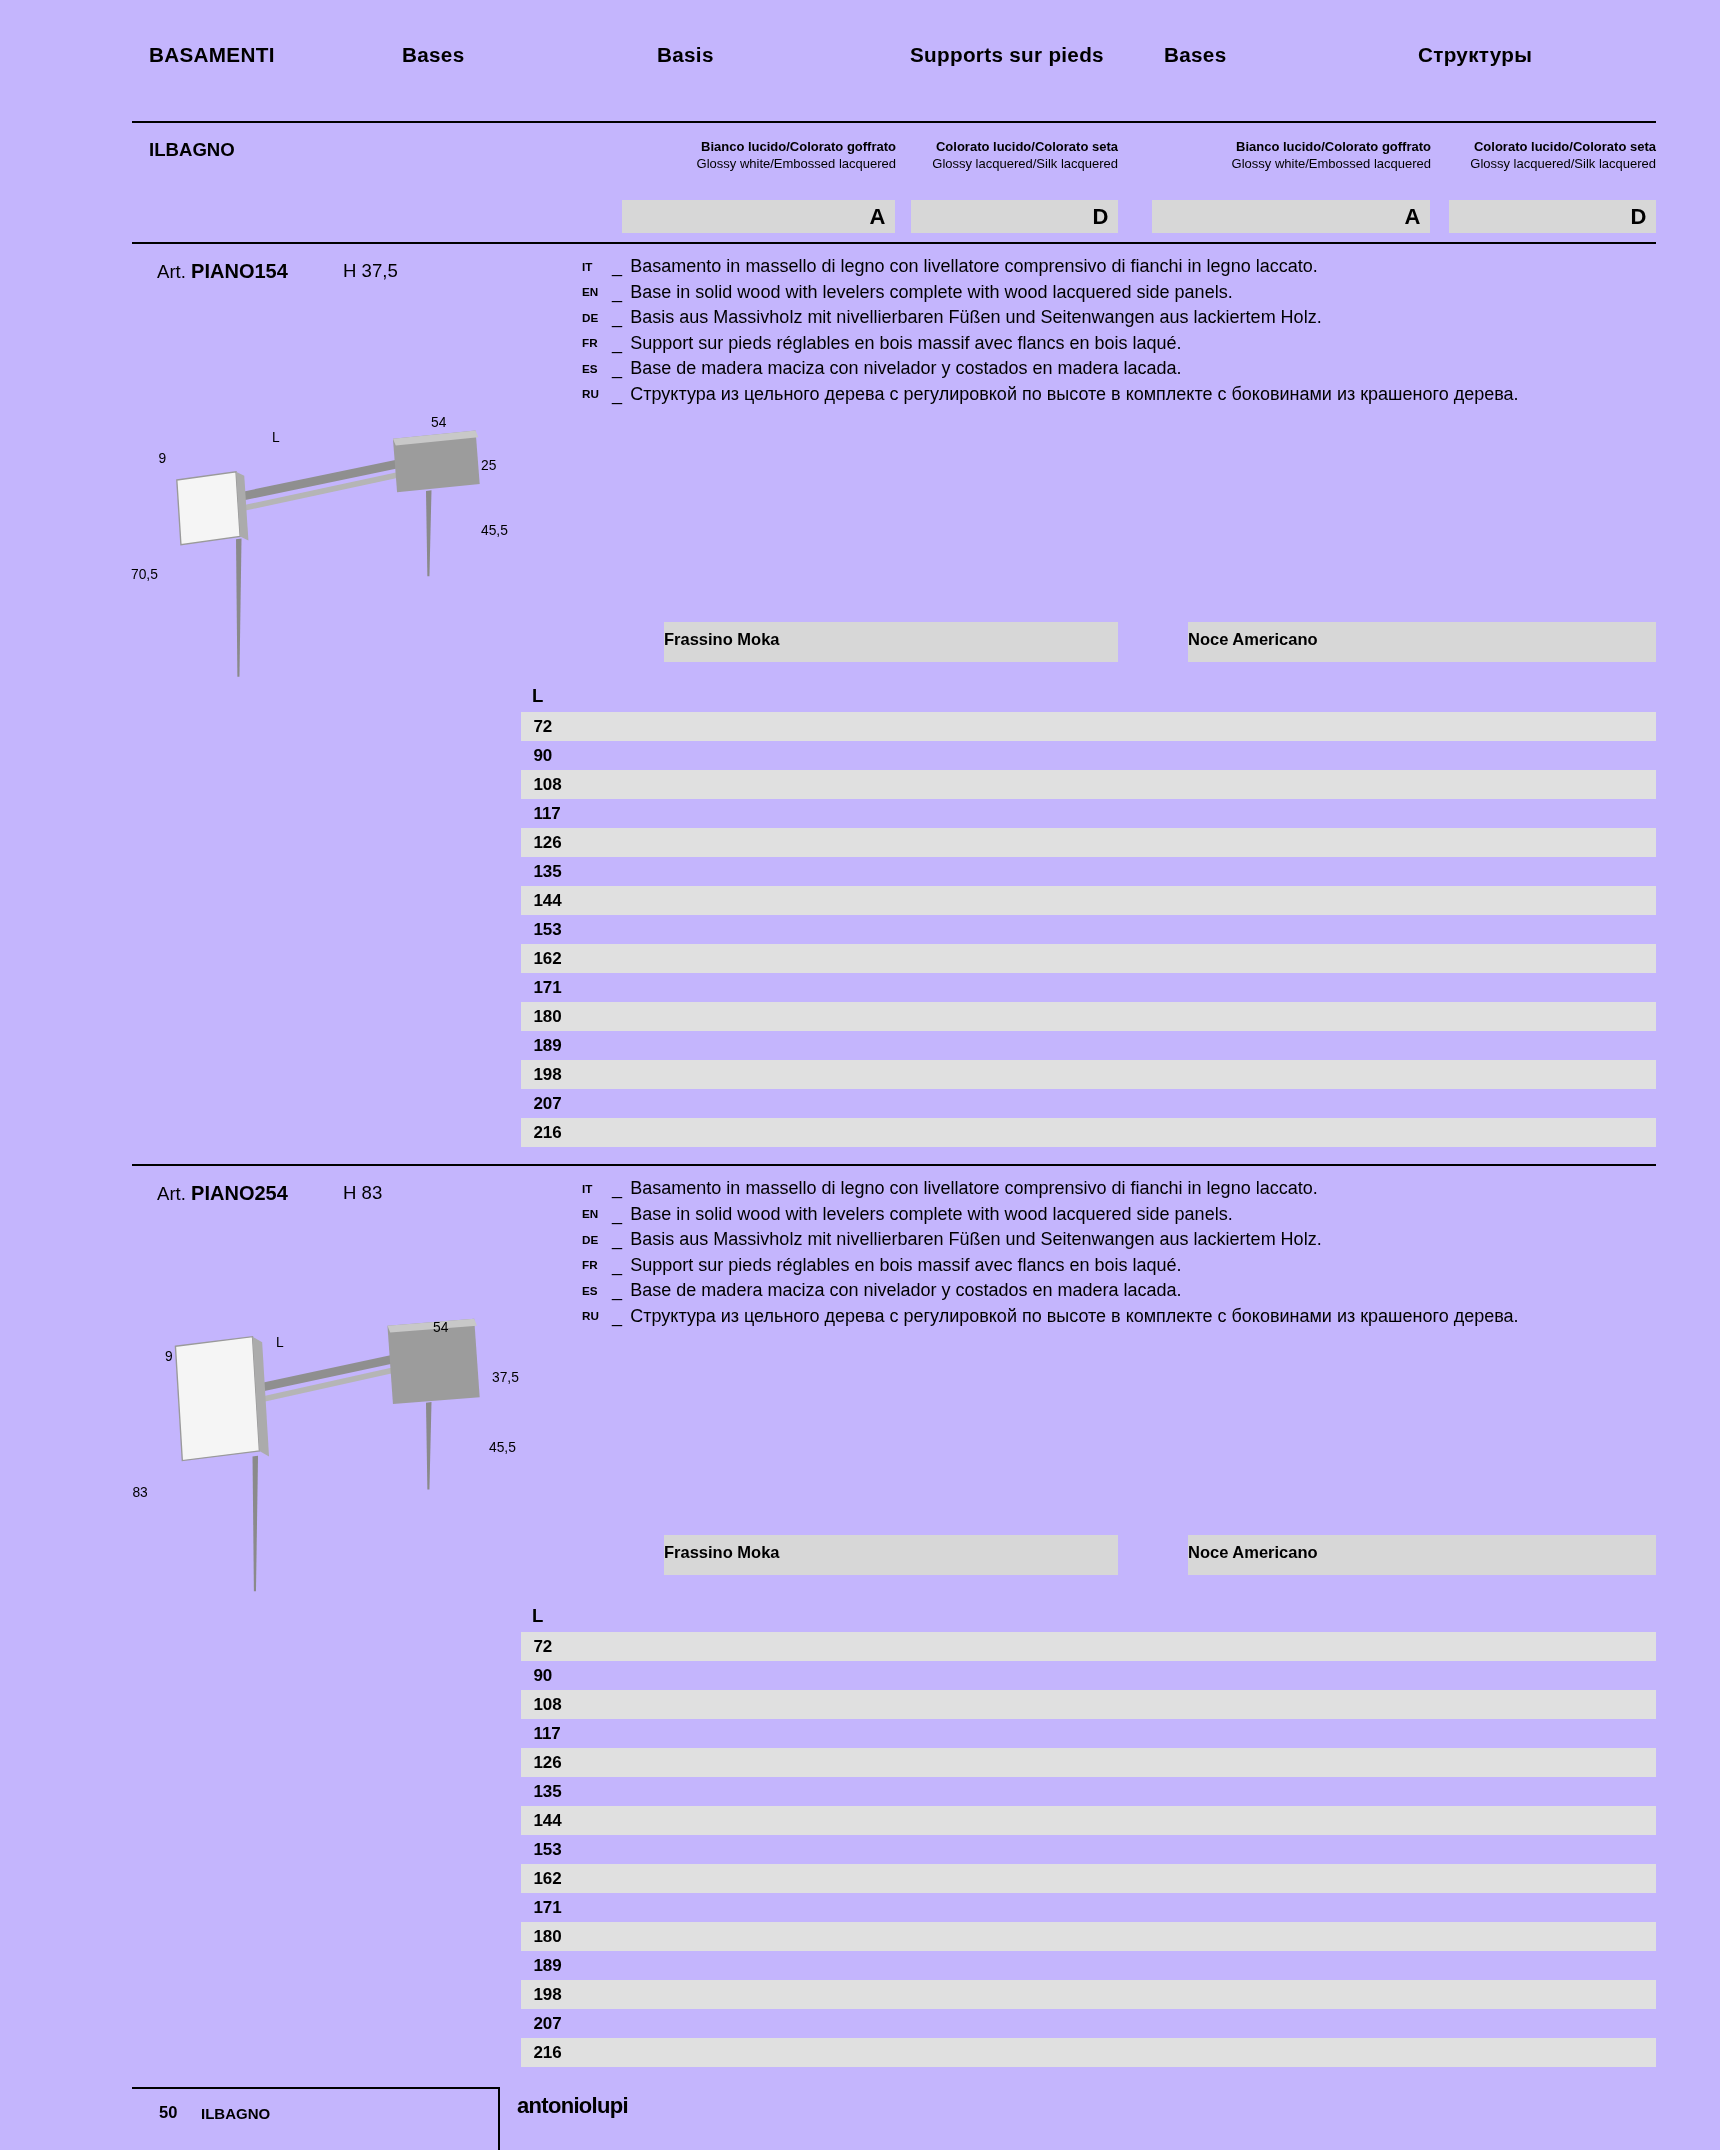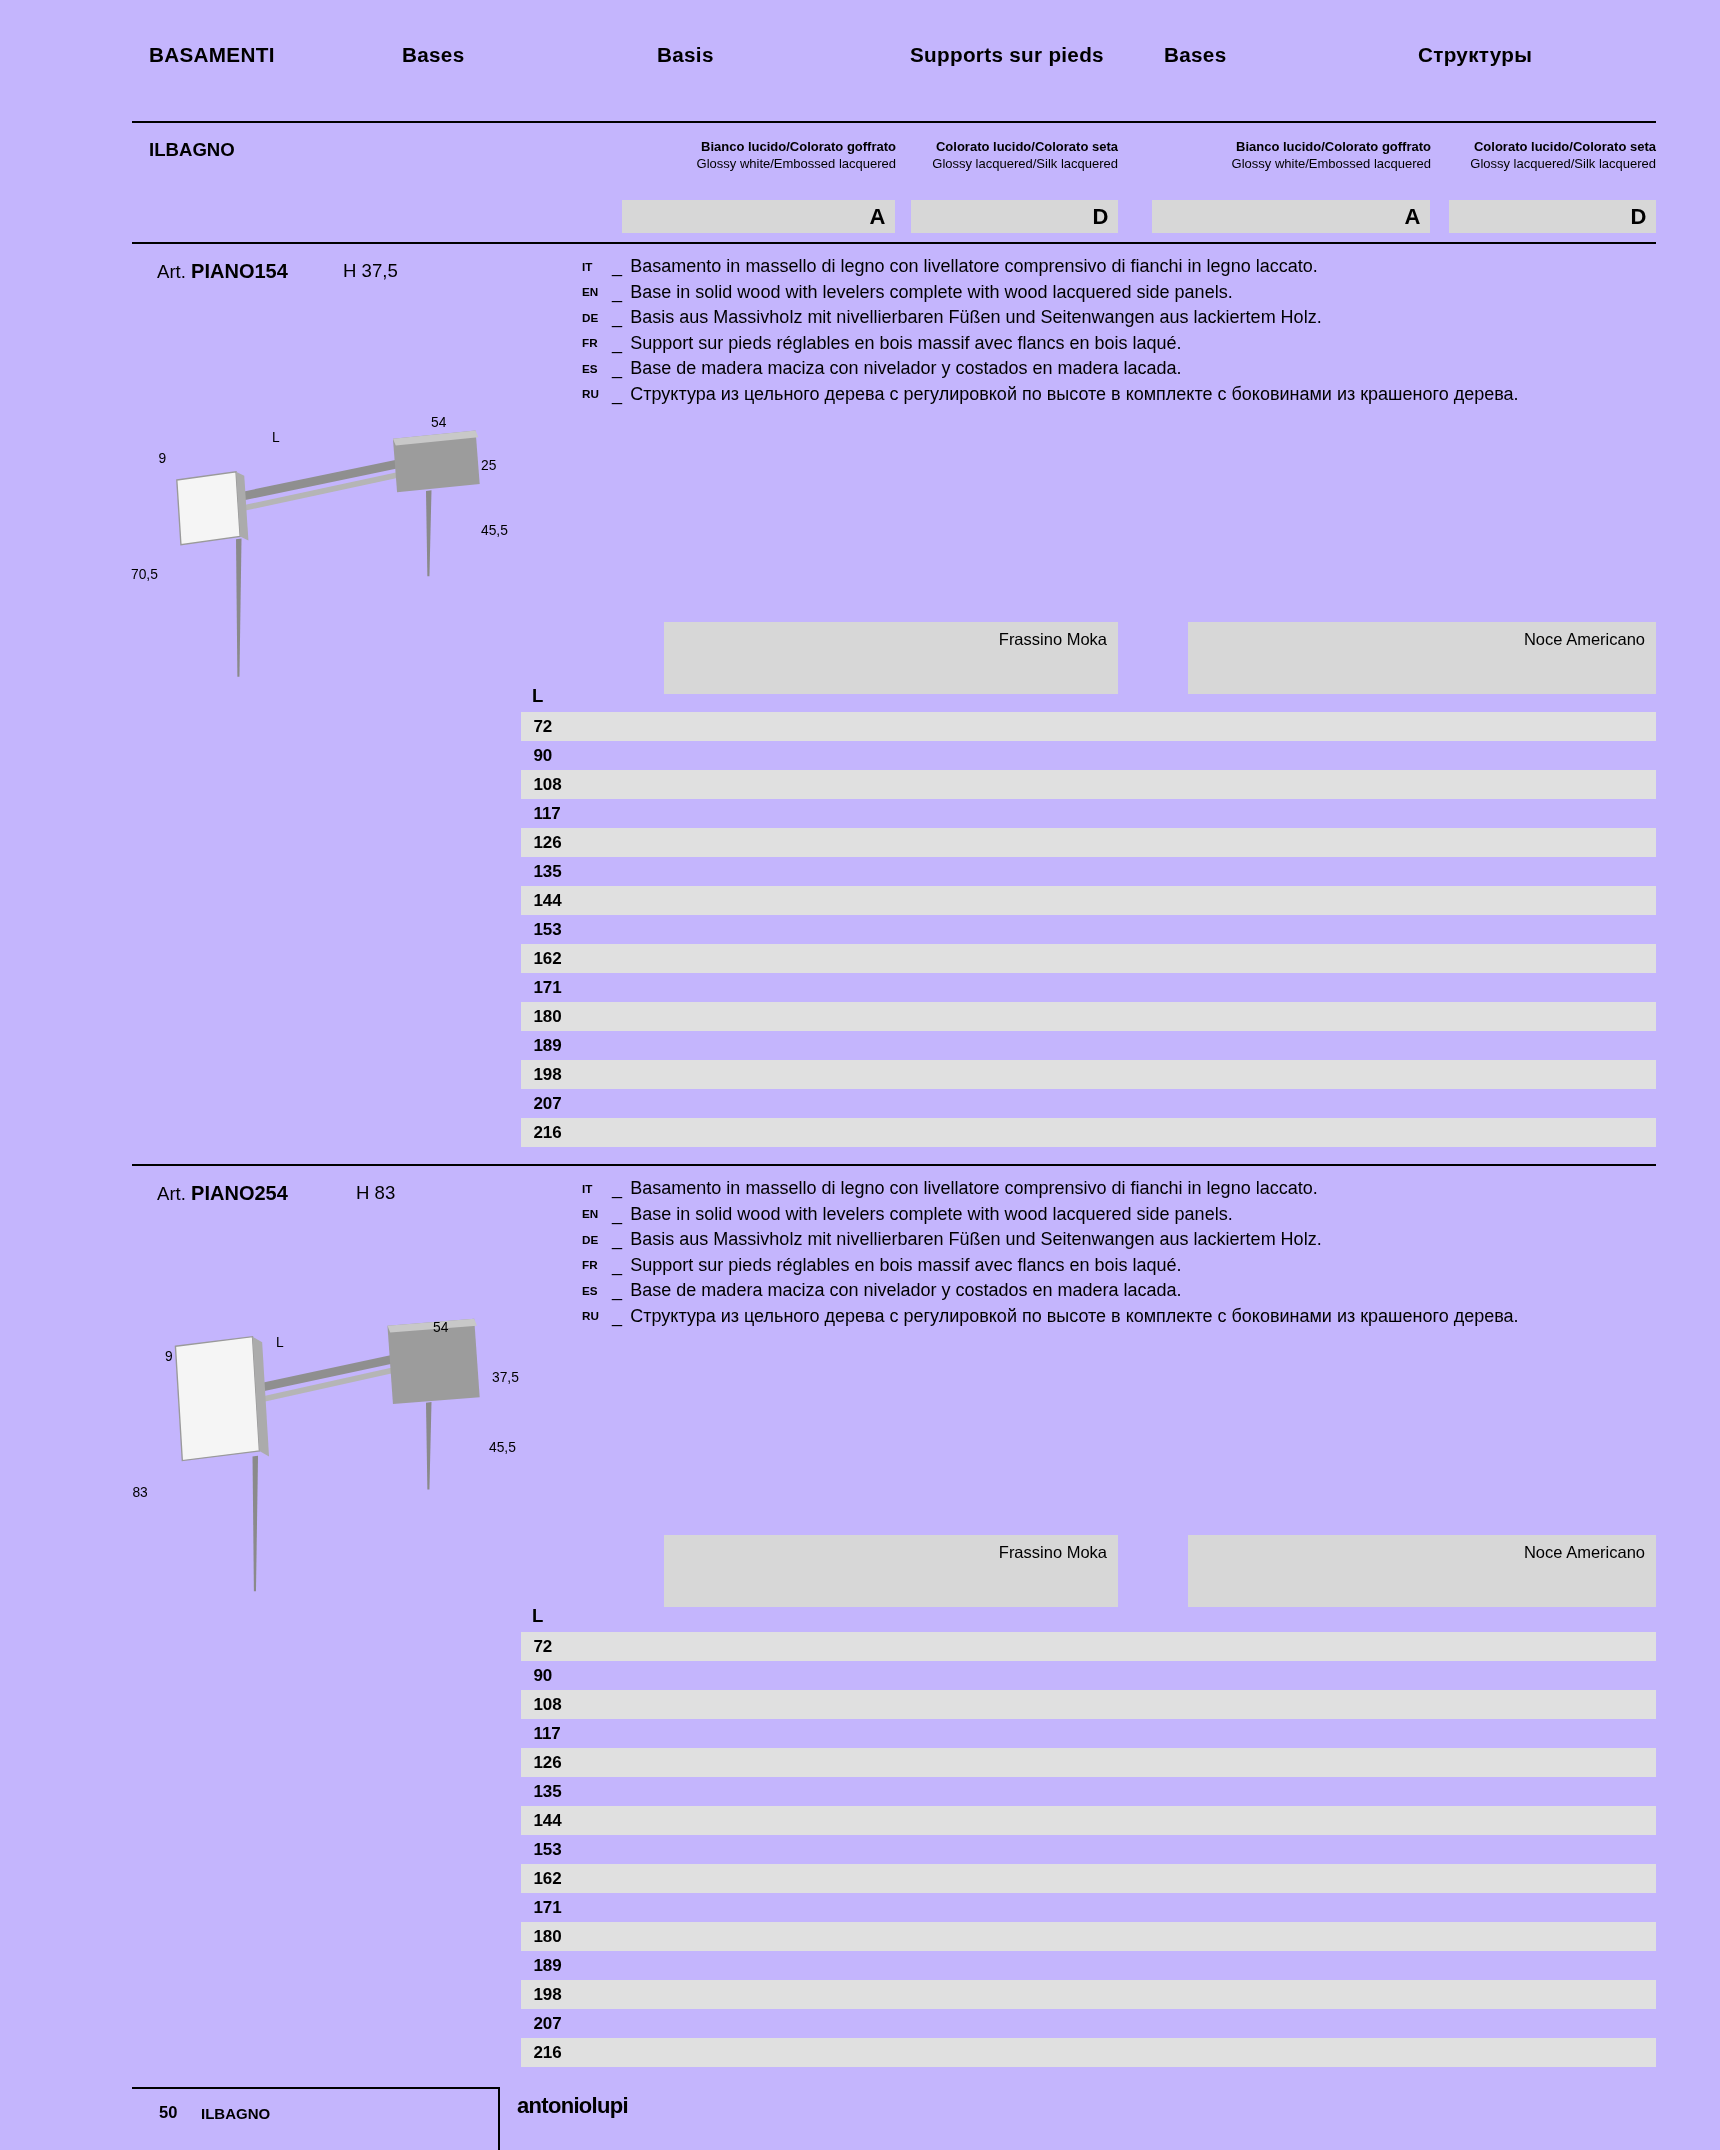--- a/index.html
+++ b/index.html
@@ -25,22 +25,22 @@
   .desc-list { position:absolute; left:582px; width:1078px; }
   .desc-line { height:25.5px; font-size:18px; white-space:nowrap; }
   .desc-line:first-child .dtext { font-weight:normal; }
   .desc-line .lang { display:inline-block; width:30px; font-size:11.7px; font-weight:bold; vertical-align:1.4px; }
   .desc-line .sep { display:inline-block; margin-right:8.3px; }
 
   .drawing { position:absolute; left:131px; width:400px; height:296px; }
   .drawing svg { position:absolute; left:0; top:0; }
   .dim { position:absolute; font-size:13.8px; white-space:nowrap; }
 
-  .finish-box { position:absolute; height:72px; background:var(--bar,#d7d7d7); text-align:right;
-    padding:8.3px 11px 0 0; font-size:16.5px; font-weight:normal; }
+  .finish-box { position:absolute; height:40px; background:var(--bar,#d7d7d7); text-align:left;
+    padding:8.3px 11px 0 0; font-size:16.5px; font-weight:bold; }
 
   .size-table { position:absolute; left:521px; width:1135px; }
   .size-table .thead { font-size:18.6px; font-weight:bold; padding-left:11px; height:27px; }
   .trow { height:29px; line-height:29px; padding-left:12.4px; font-size:17px; font-weight:bold; }
   .trow:nth-child(odd) { background:var(--row,#e0e0e0); }
 
   .footer-box { position:absolute; left:132px; top:2087px; width:368px; height:63px;
     border-top:2.1px solid #000; border-right:2.1px solid #000; }
   .footer-num { position:absolute; left:27px; top:13.8px; font-size:16.5px; font-weight:bold; }
   .footer-brand { position:absolute; left:69px; top:16px; font-size:15px; font-weight:bold; }
@@ -165,21 +165,21 @@
         <div class="trow"><span>216</span></div>
       </div>
   </div>
 
   <div class="rule" style="top:1164px"></div>
 
   <div class="art-line" style="left:157px;top:1182px">
     <span>Art.</span>
     <span class="code">PIANO254</span>
   </div>
-  <div class="h-label" style="left:356px;top:1182px">H 83</div>
+  <div class="h-label" style="left:343px;top:1182px">H 83</div>
 
   <div class="desc-list" style="top:1178px">
 
   <div class="desc-line">
       <span class="lang">IT</span><span class="sep">_</span><span class="dtext">Basamento in massello di legno con livellatore comprensivo di fianchi in legno laccato.</span>
     </div>
       <div class="desc-line">
       <span class="lang">EN</span><span class="sep">_</span><span class="dtext">Base in solid wood with levelers complete with wood lacquered side panels.</span>
     </div>
       <div class="desc-line">

